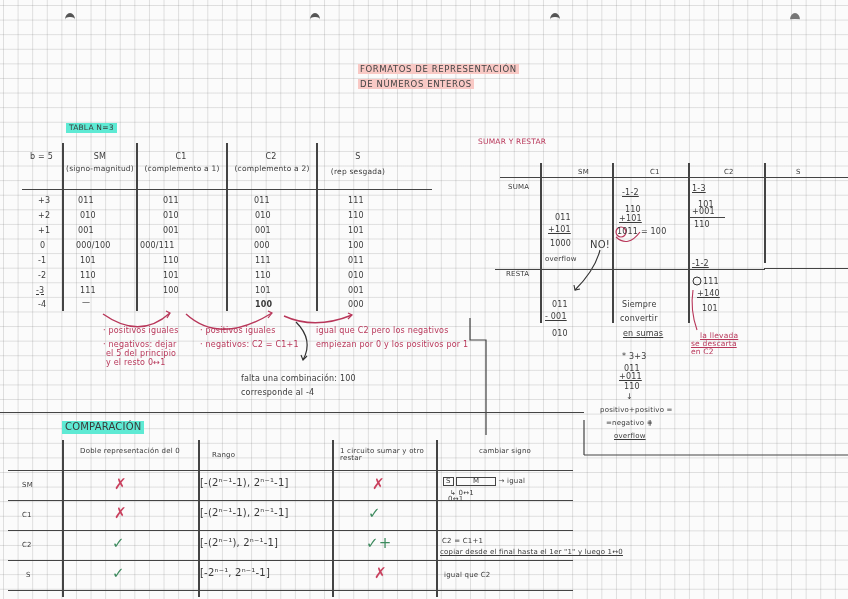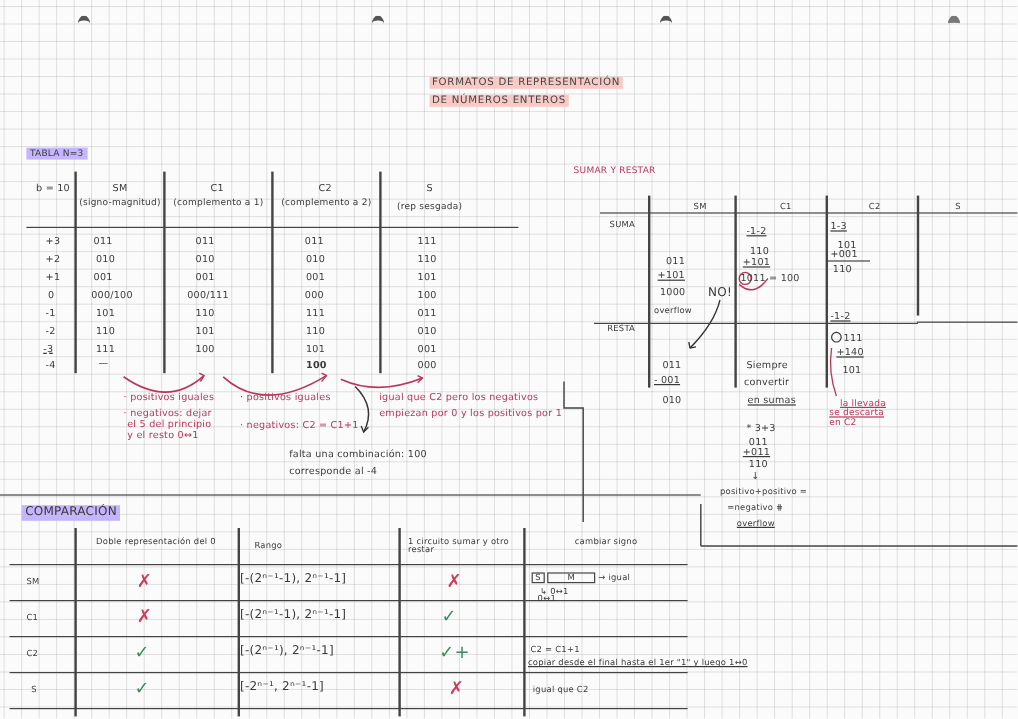--- a/index.html
+++ b/index.html
@@ -7,21 +7,21 @@
     font-family:"DejaVu Sans",sans-serif;color:#333;}
   .grid{position:absolute;inset:0;
     background-image:
       linear-gradient(to right, rgba(120,120,120,0.22) 1px, transparent 1px),
       linear-gradient(to bottom, rgba(120,120,120,0.22) 1px, transparent 1px);
     background-size:14.6px 14.6px;background-position:3px 5px;}
   .hole{position:absolute;top:13px;width:10px;height:13px;border-radius:50% 50% 30% 30%;
     border-top:4px solid #555;box-sizing:border-box;}
   .t{position:absolute;white-space:nowrap;font-size:8px;line-height:1.05;color:#3a3a3a;letter-spacing:0.2px;}
   .red{color:#b8375a;}
-  .hl{background:#c4b5fd;padding:1px 3px;}
+  .hl{background:#5eead4;padding:1px 3px;margin-left:44px;}
   .title{font-size:8.5px;color:#444;letter-spacing:0.6px;}
   .title span{background:#f9c9c5;padding:0 2px;}
   .line{position:absolute;background:#444;}
   .ul{text-decoration:underline;}
   .x{color:#c9405e;font-size:15px;font-family:"DejaVu Sans",sans-serif;}
   .ck{color:#3d8a5e;font-size:15px;}
   .center{text-align:center;}
   svg.arr{position:absolute;overflow:visible;}
   .boxS{display:inline-block;border:1px solid #444;padding:0 2px;}
   .boxM{display:inline-block;border:1px solid #444;width:38px;text-align:center;}
@@ -39,21 +39,21 @@
 <div class="t title" style="left:358px;top:80px"><span>DE NÚMEROS ENTEROS</span></div>
 
 <div class="t hl" style="left:22px;top:123px;font-size:7.5px">TABLA N=3</div>
 
 <div class="line" style="left:62px;top:143px;width:1.5px;height:168px"></div>
 <div class="line" style="left:136px;top:143px;width:1.5px;height:168px"></div>
 <div class="line" style="left:226px;top:143px;width:1.5px;height:168px"></div>
 <div class="line" style="left:316px;top:143px;width:1.5px;height:168px"></div>
 <div class="line" style="left:22px;top:189px;width:410px;height:1.2px"></div>
 
-<div class="t" style="left:30px;top:153px">b = 10</div>
+<div class="t" style="left:30px;top:153px">b = 5</div>
 <div class="t center" style="left:66px;top:153px;width:68px">SM</div>
 <div class="t center" style="left:66px;top:165px;width:68px;font-size:7.5px;white-space:normal">(signo-magnitud)</div>
 <div class="t center" style="left:138px;top:153px;width:86px">C1</div>
 <div class="t center" style="left:142px;top:165px;width:80px;font-size:7.5px;white-space:normal">(complemento a 1)</div>
 <div class="t center" style="left:228px;top:153px;width:86px">C2</div>
 <div class="t center" style="left:232px;top:165px;width:80px;font-size:7.5px;white-space:normal">(complemento a 2)</div>
 <div class="t center" style="left:318px;top:153px;width:80px">S</div>
 <div class="t center" style="left:318px;top:168px;width:80px;font-size:7.5px">(rep sesgada)</div>
 
 <div>
@@ -70,21 +70,21 @@
   <div class="t" style="left:348px;top:212px">110</div>
 
   <div class="t" style="left:38px;top:227px">+1</div>
   <div class="t" style="left:78px;top:227px">001</div>
   <div class="t" style="left:163px;top:227px">001</div>
   <div class="t" style="left:255px;top:227px">001</div>
   <div class="t" style="left:348px;top:227px">101</div>
 
   <div class="t" style="left:40px;top:242px">0</div>
   <div class="t" style="left:76px;top:242px">000/100</div>
-  <div class="t" style="left:156px;top:242px">000/111</div>
+  <div class="t" style="left:140px;top:242px">000/111</div>
   <div class="t" style="left:254px;top:242px">000</div>
   <div class="t" style="left:348px;top:242px">100</div>
 
   <div class="t" style="left:38px;top:257px">-1</div>
   <div class="t" style="left:80px;top:257px">101</div>
   <div class="t" style="left:163px;top:257px">110</div>
   <div class="t" style="left:255px;top:257px">111</div>
   <div class="t" style="left:348px;top:257px">011</div>
 
   <div class="t" style="left:38px;top:272px">-2</div>
@@ -125,21 +125,21 @@
   <path d="M470 318 L470 340 L486 340 L486 435" stroke="#444" stroke-width="1.2" fill="none"></path>
   <path d="M584 455 L848 455" stroke="#444" stroke-width="1.2" fill="none"></path>
   <path d="M584 455 L584 420" stroke="#444" stroke-width="1.2" fill="none"></path>
 </svg>
 
 <div class="t red" style="left:103px;top:327px">· positivos iguales</div>
 <div class="t red" style="left:103px;top:341px">· negativos: dejar</div>
 <div class="t red" style="left:106px;top:350px">el 5 del principio</div>
 <div class="t red" style="left:106px;top:359px">y el resto 0↔1</div>
 <div class="t red" style="left:200px;top:327px">· positivos iguales</div>
-<div class="t red" style="left:200px;top:351px">· negativos: C2 = C1+1</div>
+<div class="t red" style="left:200px;top:341px">· negativos: C2 = C1+1</div>
 <div class="t red" style="left:316px;top:327px">igual que C2 pero los negativos</div>
 <div class="t red" style="left:316px;top:341px">empiezan por 0 y los positivos por 1</div>
 <div class="t" style="left:241px;top:375px">falta una combinación: 100</div>
 <div class="t" style="left:241px;top:389px">corresponde al -4</div>
 
 <div class="t red" style="left:478px;top:138px;font-size:7.5px">SUMAR Y RESTAR</div>
 <div class="line" style="left:540px;top:163px;width:1.5px;height:160px"></div>
 <div class="line" style="left:612px;top:163px;width:1.5px;height:160px"></div>
 <div class="line" style="left:688px;top:163px;width:1.5px;height:160px"></div>
 <div class="line" style="left:764px;top:163px;width:1.5px;height:100px"></div>

